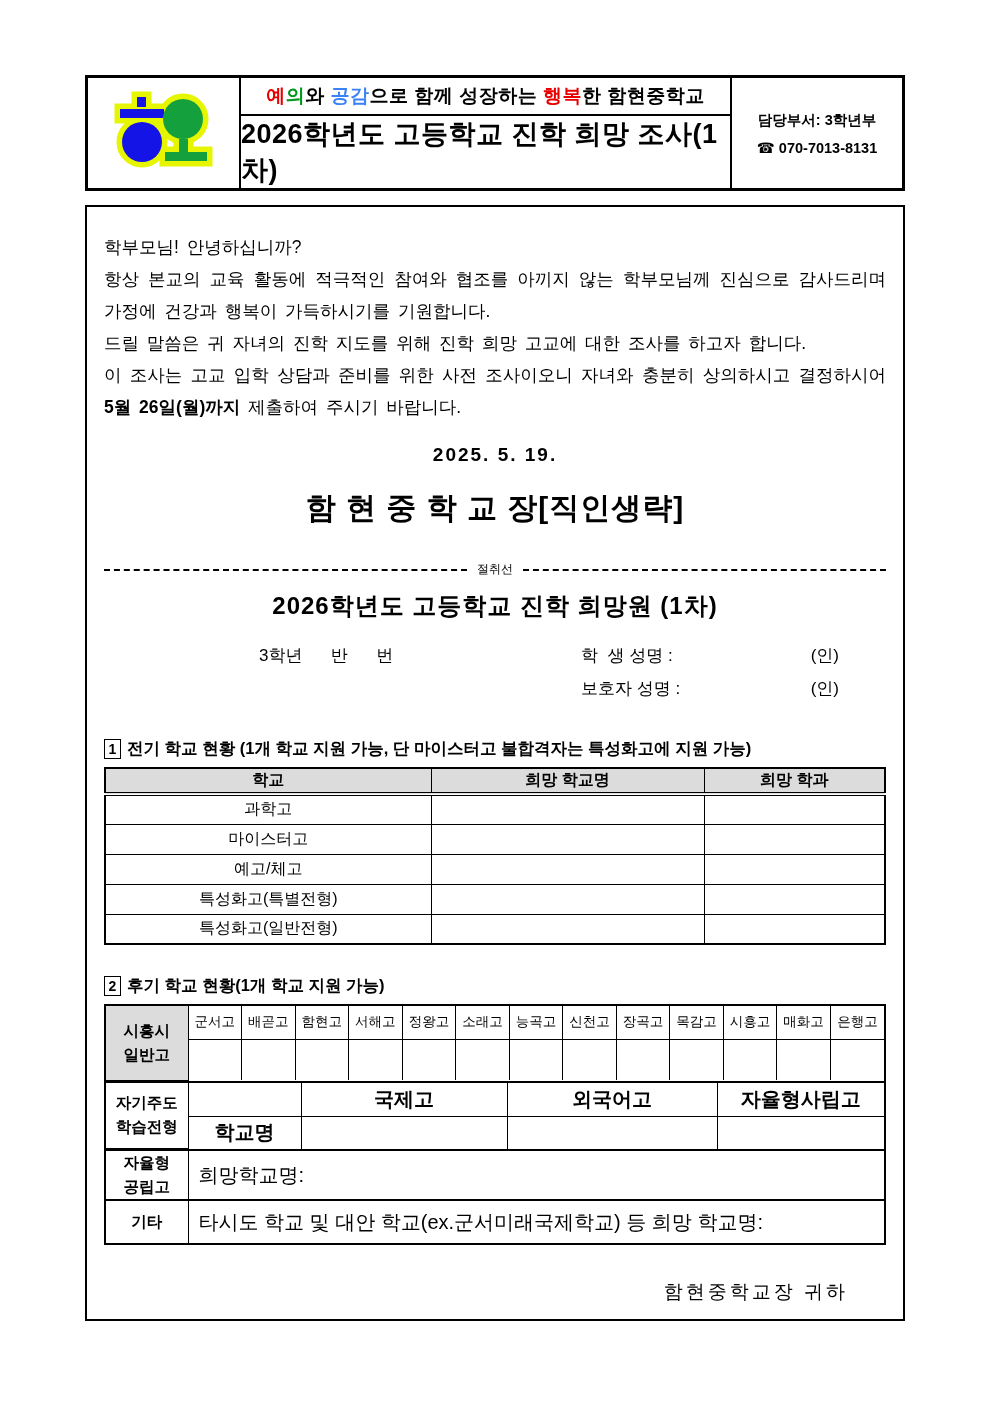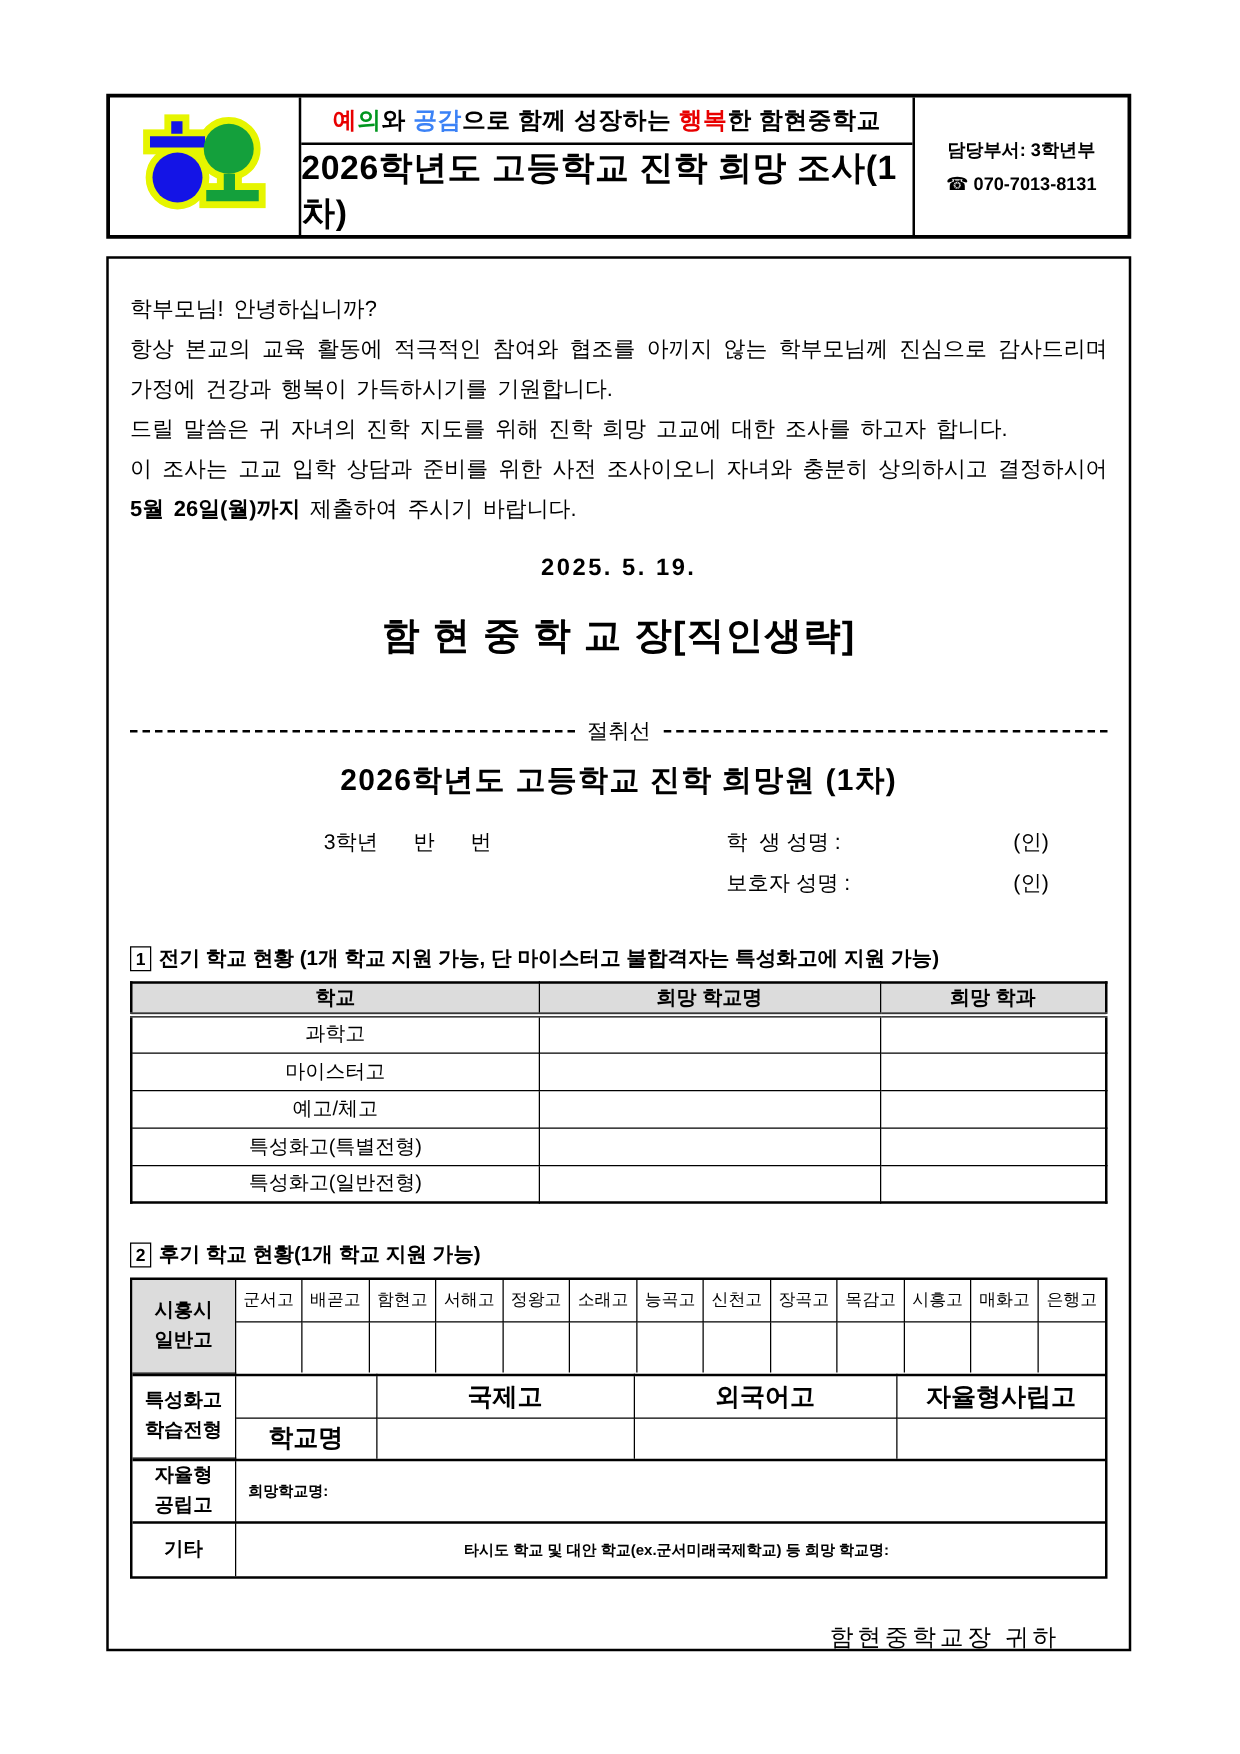--- a/index.html
+++ b/index.html
@@ -39,21 +39,21 @@
   
   .main-box {
     position:absolute; left:85px; top:205px; width:820px; height:1116px;
     border:2px solid #000; padding:24px 17px 12px 17px;
   }
   .letter { font-size:17.5px; line-height:32px; font-weight:500; word-spacing:3px; text-align:justify; }
   .letter .b { font-weight:bold; }
   .date-line { text-align:center; font-size:19px; font-weight:bold; margin-top:21px; letter-spacing:2px; }
   .principal-line { text-align:center; font-size:30px; font-weight:bold; margin-top:22px; letter-spacing:1px; }
 
-  .cutline { display:flex; align-items:center; margin-top:44px; gap:10px; font-size:17px; }
+  .cutline { display:flex; align-items:center; margin-top:32px; gap:10px; font-size:12px; }
   .cutline .dash { flex:1; border-top:2px dashed #000; height:0; }
   .cutline .lbl { white-space:nowrap; }
 
   .form-title { text-align:center; font-size:24px; font-weight:600; margin-top:12px; letter-spacing:1px; }
 
   .student-info { position:relative; height:66px; margin-top:20px; font-size:17px; font-weight:500; }
   .student-info span { white-space:pre; }
   .si-class { position:absolute; left:155px; top:2px; }
   .si-name  { position:absolute; left:477px; top:2px; }
   .si-guard { position:absolute; left:477px; top:35px;text-align:right; }
@@ -85,23 +85,23 @@
   .t2wrap tr > *:last-child { border-right:none; }
   .t2wrap table tr:first-child > * { border-top:none; }
   .t2wrap table tr:last-child > * { border-bottom:none; }
   .rowhdr { white-space:pre-line; font-weight:bold; font-size:15.5px; line-height:1.55; }
   .gray { background:#dcdcdc; }
   .t2a th.school { height:33px; font-size:13.5px; font-weight:500; padding:0 1px; }
   .t2a td.blank { height:41px; }
   .t2b td { font-size:20px; font-weight:700;margin-top:16px; }
   .t2b .r1 td { height:35px; }
   .t2b .r2 td { height:32px; }
-  .t2c td, .t2d td { text-align:left; padding-left:10px; font-size:12px; font-weight:700; }
+  .t2c td, .t2d td { text-align:left; padding-left:10px; font-size:20px; font-weight:400; }
   .t2c td { height:44px; }
-  .t2d td { height:43px;text-align:center; }
+  .t2d td { height:43px; }
   .t2c th { height:44px; }
   .t2d th { height:35px; }
 
   .addressee { text-align:right; font-size:19px; font-weight:500; margin-top:34px; padding-right:38px; letter-spacing:3px; }
 </style>
 </head>
 <body>
 
 <div class="page">
 
@@ -280,21 +280,21 @@
       <table class="t2b">
         <colgroup>
           <col style="width:82px">
             <col style="width:113px">
             <col style="width:206px">
             <col style="width:210px">
             <col>
         </colgroup>
         <tbody>
             <tr class="r1">
-          <th class="rowhdr" rowspan="2">특성화고
+          <th class="rowhdr" rowspan="2">자기주도
 학습전형</th>
           <td></td>
           <td>국제고</td>
           <td>외국어고</td>
           <td>자율형사립고</td>
         </tr>
         <tr class="r2">
           <td>학교명</td>
           <td></td>
           <td></td>

